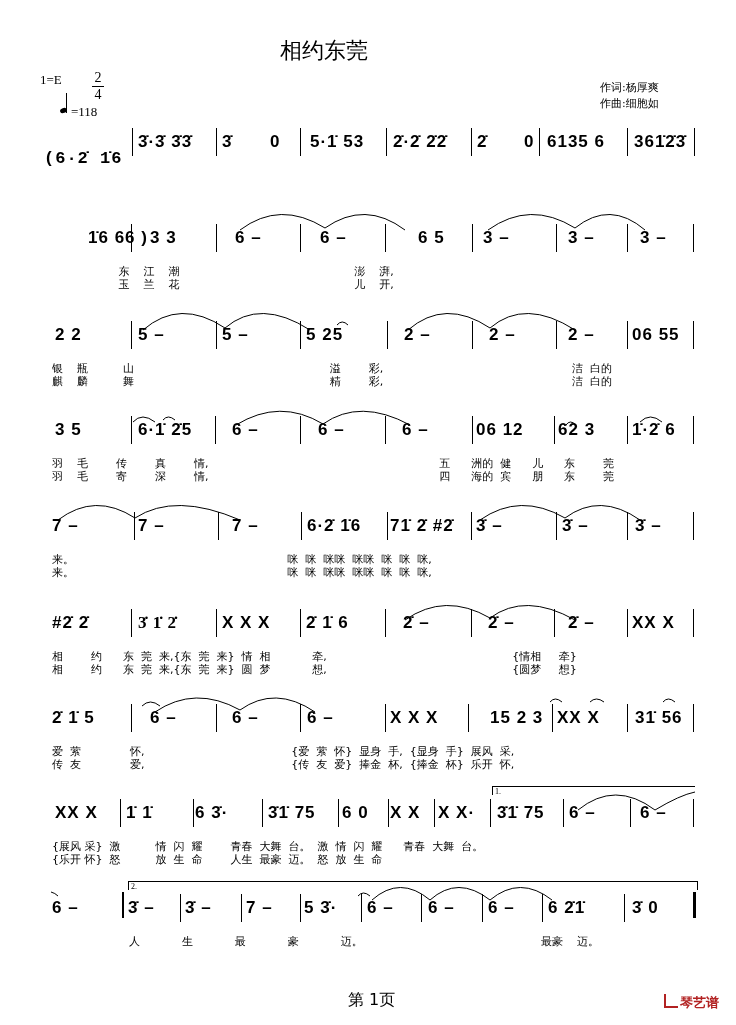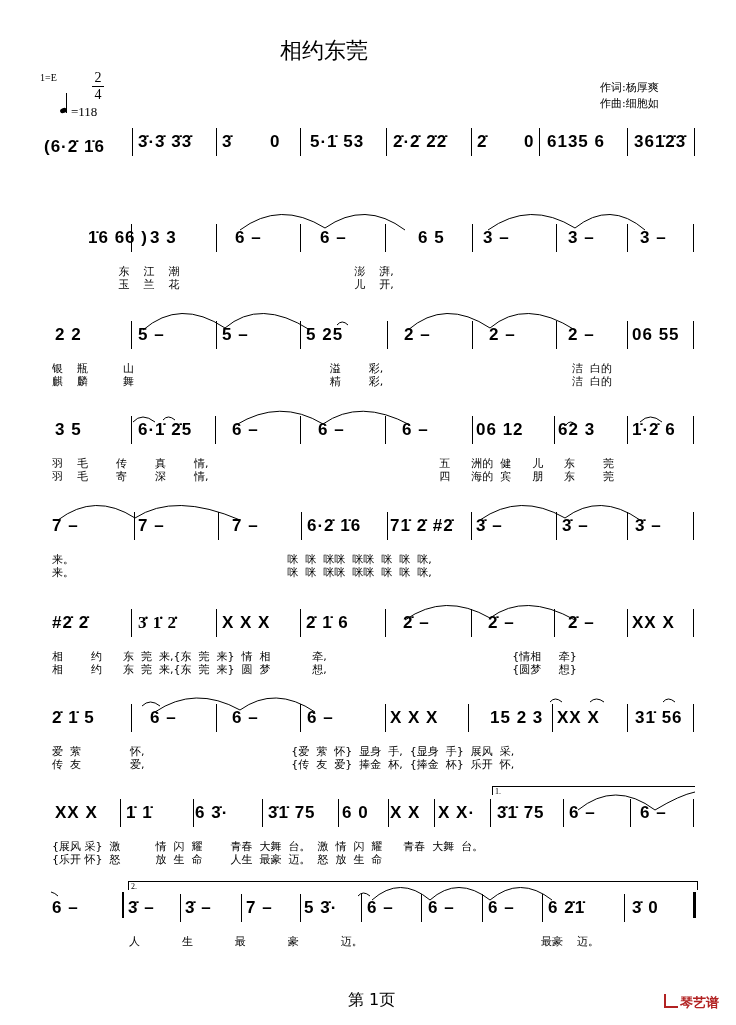--- a/index.html
+++ b/index.html
@@ -1,18 +1,18 @@
 <!DOCTYPE html>
 <html><head>
 <meta charset="utf-8">
 <style>
   html, body { margin:0; padding:0; background:#fff; }
   body { width:736px; height:1025px; position:relative; overflow:hidden; font-family:"Liberation Sans", sans-serif; color:#000; }
   .title { position:absolute; left:0; width:648px; top:36px; text-align:center; font-family:"DejaVu Sans", sans-serif; font-size:22px; font-weight:normal; }
-  .key { position:absolute; left:40px; top:72px; font-family:"Liberation Serif", serif; font-size:10px; }
+  .key { position:absolute; left:40px; top:72px; font-family:"Liberation Serif", serif; font-size:13px; }
   .ts { position:absolute; left:93px; top:70px; font-family:"Liberation Serif", serif; font-size:14px; text-align:center; width:10px; line-height:16px; }
   .ts .line { border-top:1px solid #000; width:12px; margin:0 -1px; }
   .tempo-stem { position:absolute; left:66px; top:93px; width:1px; height:20px; background:#000; }
   .tempo-head { position:absolute; left:60px; top:108px; width:7px; height:5px; border-radius:50%; background:#000; transform:rotate(-20deg); }
   .tempo { position:absolute; left:71px; top:104px; font-family:"Liberation Serif", serif; font-size:13px; }
   .credit { position:absolute; left:600px; font-family:"DejaVu Sans", sans-serif; font-size:11px; }
   .n { position:absolute; font-weight:bold; font-size:17px; font-family:"Liberation Sans", sans-serif; white-space:nowrap; letter-spacing:1px; }
   .bar { position:absolute; width:1px; background:#000; }
   .lyr { position:absolute; font-family:"DejaVu Sans", sans-serif; font-size:11px; white-space:pre; letter-spacing:0px; }
   .footer { position:absolute; left:348px; top:990px; font-family:"DejaVu Sans", sans-serif; font-size:16px; }
@@ -31,21 +31,21 @@
   <div class="line"></div>
   <div>4</div>
 </div>
 <div class="tempo-stem"></div>
 <div class="tempo-head"></div>
 <div class="tempo">=118</div>
 <div class="credit" style="top:80px">作词:杨厚爽</div>
 <div class="credit" style="top:96px">作曲:细胞如</div>
 
 <div id="rows">
-    <div class="n" style="left: 44px; top: 137px;">(6·2̇  1̇6</div>
+    <div class="n" style="left: 44px; top: 149px; font-family: Liberation Mono, monospace;">(6·2̇  1̇6</div>
     <div class="n" style="left: 138px; top: 132px;">3̇·3̇  3̇3̇</div>
     <div class="n" style="left: 222px; top: 132px;">3̇</div>
     <div class="n" style="left: 270px; top: 132px;">0</div>
     <div class="n" style="left: 310px; top: 132px;">5·1̇  53</div>
     <div class="n" style="left: 393px; top: 132px;">2̇·2̇  2̇2̇</div>
     <div class="n" style="left: 477px; top: 132px;">2̇</div>
     <div class="n" style="left: 524px; top: 132px;">0</div>
     <div class="n" style="left: 547px; top: 132px;">6135  6</div>
     <div class="n" style="left: 634px; top: 132px;">361̇2̇3̇</div>
     <div class="bar" style="left: 132px; top: 128px; height: 28px;"></div>

